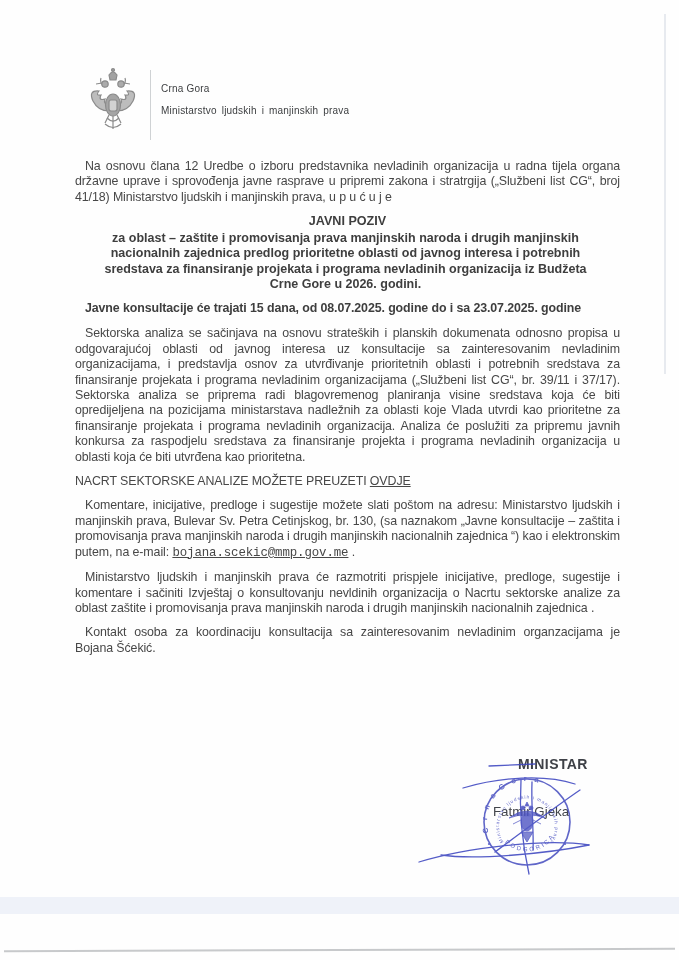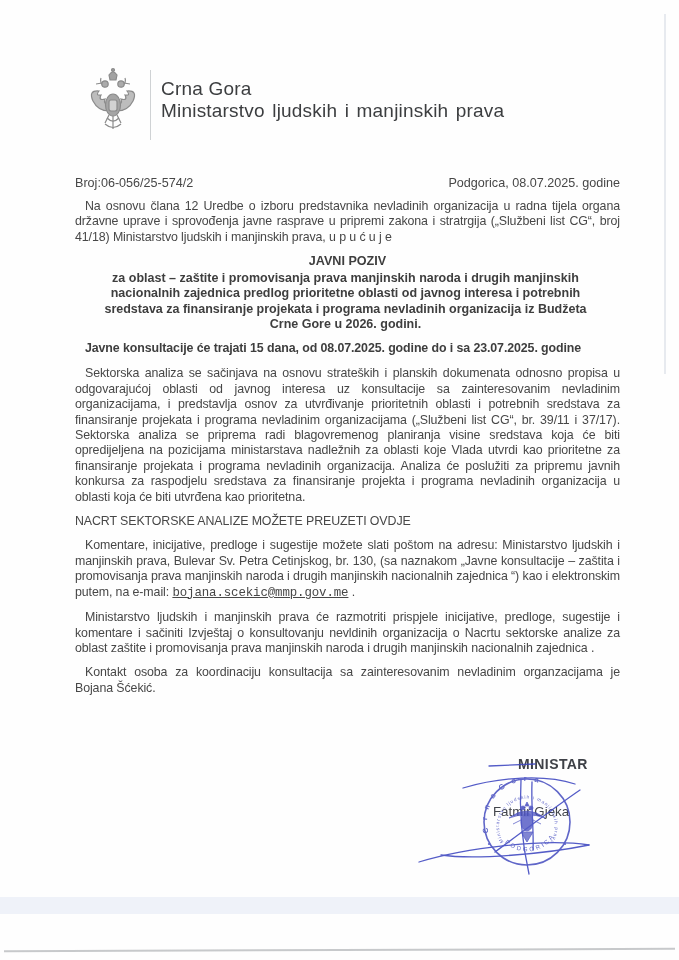--- a/index.html
+++ b/index.html
@@ -7,21 +7,21 @@
     --signature-ink:#3d46c0; --scan-line:#b4b7ba;
   }
   html,body{margin:0;padding:0;}
   body{background:#ffffff;font-family:"Liberation Sans","DejaVu Sans",sans-serif;}
   .page{position:relative;width:679px;height:960px;background:#fefefe;overflow:hidden;}
 
   
   .header{display:flex;align-items:flex-start;margin:66px 58px 0 84px;}
   .logo-wrap{width:58px;flex:0 0 auto;}
   .hdr-divider{width:1px;background:#cfd2d4;height:70px;margin:4px 10px 0 8px;flex:0 0 auto;}
-  .org{padding-top:12px;color:#3c3e40;font-size:19px;line-height:22px;letter-spacing:.2px;}
+  .org{padding-top:12px;color:#3c3e40;font-size:10px;line-height:22px;letter-spacing:.2px;}
   .org .country{display:block;}
   .org .ministry{display:block;word-spacing:2px;}
   .address{margin-left:auto;text-align:right;font-size:10.8px;line-height:15.5px;color:#3f4246;padding-top:2px;}
   .address b{color:#34373b;}
 
   
   .meta{display:flex;justify-content:space-between;margin:26px 59px 0 75px;
         font-size:12.6px;color:var(--text);}
 
   
@@ -30,21 +30,21 @@
   .p.no-indent{text-indent:0;}
   .h-center{font-size:12.6px;line-height:15.4px;font-weight:bold;color:var(--heading);
      text-align:center;margin:9px 59px 0 75px;}
   .sub-center{font-size:12.4px;line-height:15.6px;color:var(--text);text-align:center;
      margin:8px 70px 0 86px;}
   .bold-block{font-size:12.5px;line-height:15.6px;font-weight:bold;color:var(--heading);
      text-align:center;margin:1px 92px 0 104px;}
   .duration{font-weight:bold;color:var(--heading);margin-top:8px;}
   .analysis{margin-top:10px;}
   .download{margin-top:9px;text-align:left;}
-  .doc-link{color:var(--text);cursor:pointer;}
+  .doc-link{color:var(--text);text-decoration:underline;cursor:pointer;}
   .email-link{color:var(--text);text-decoration:underline;cursor:pointer;font-family:Liberation Mono, monospace;}
 
   
   .minister-title{position:absolute;left:518px;top:756px;font-size:14px;font-weight:bold;
      color:#3e4147;letter-spacing:.4px;}
   .minister-name{position:absolute;left:493px;top:804px;font-size:13.3px;color:#42454b;}
   .stamp-svg{position:absolute;left:405px;top:752px;width:210px;height:135px;}
 
   
   .scan-band{position:absolute;left:0;top:897px;width:679px;height:17px;background:#edf1f8;opacity:.9;}
@@ -77,24 +77,20 @@
         </g>
       </svg>
     </div>
     <div class="hdr-divider"></div>
     <div class="org">
       <span class="country">Crna Gora</span>
       <span class="ministry">Ministarstvo ljudskih i manjinskih prava</span>
     </div>
   </div>
 
-  <div class="meta">
-    <span>Broj:06-056/25-574/2</span>
-    <span>Podgorica, 08.07.2025. godine</span>
-  </div>
 
   <p class="p">Na osnovu člana 12 Uredbe o izboru predstavnika nevladinih organizacija u radna tijela organa državne uprave i sprovođenja javne rasprave u pripremi zakona i stratrgija („Službeni list CG“, broj 41/18) Ministarstvo ljudskih i manjinskih prava, u p u ć u j e</p>
 
   <p class="h-center">JAVNI POZIV</p>
 
 
 
   <p class="bold-block">za oblast  – zaštite i promovisanja prava manjinskih naroda i drugih manjinskih nacionalnih zajednica predlog prioritetne oblasti od javnog interesa i potrebnih sredstava za finansiranje projekata i programa nevladinih organizacija iz Budžeta Crne Gore u 2026. godini.</p>
 
   <p class="p duration">Javne konsultacije će trajati 15 dana, od 08.07.2025. godine do i sa 23.07.2025. godine</p>

